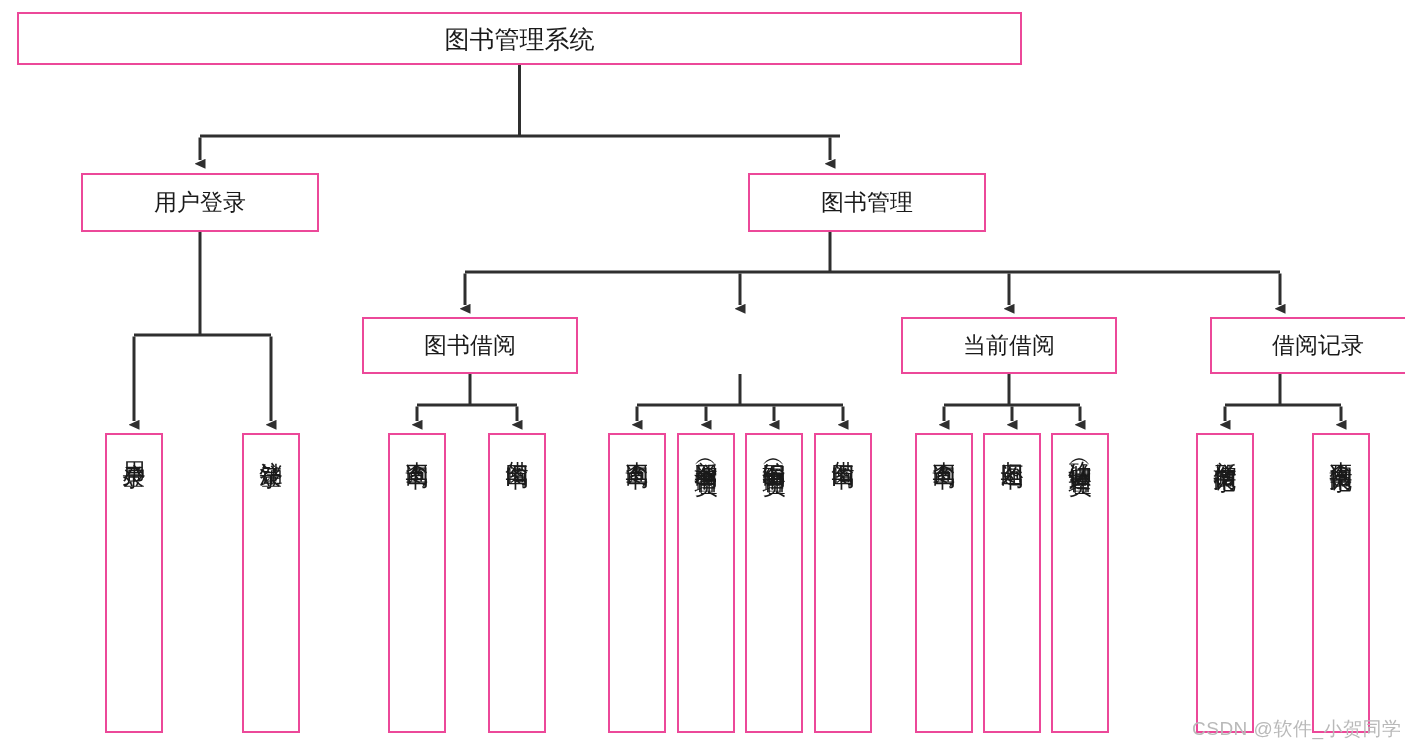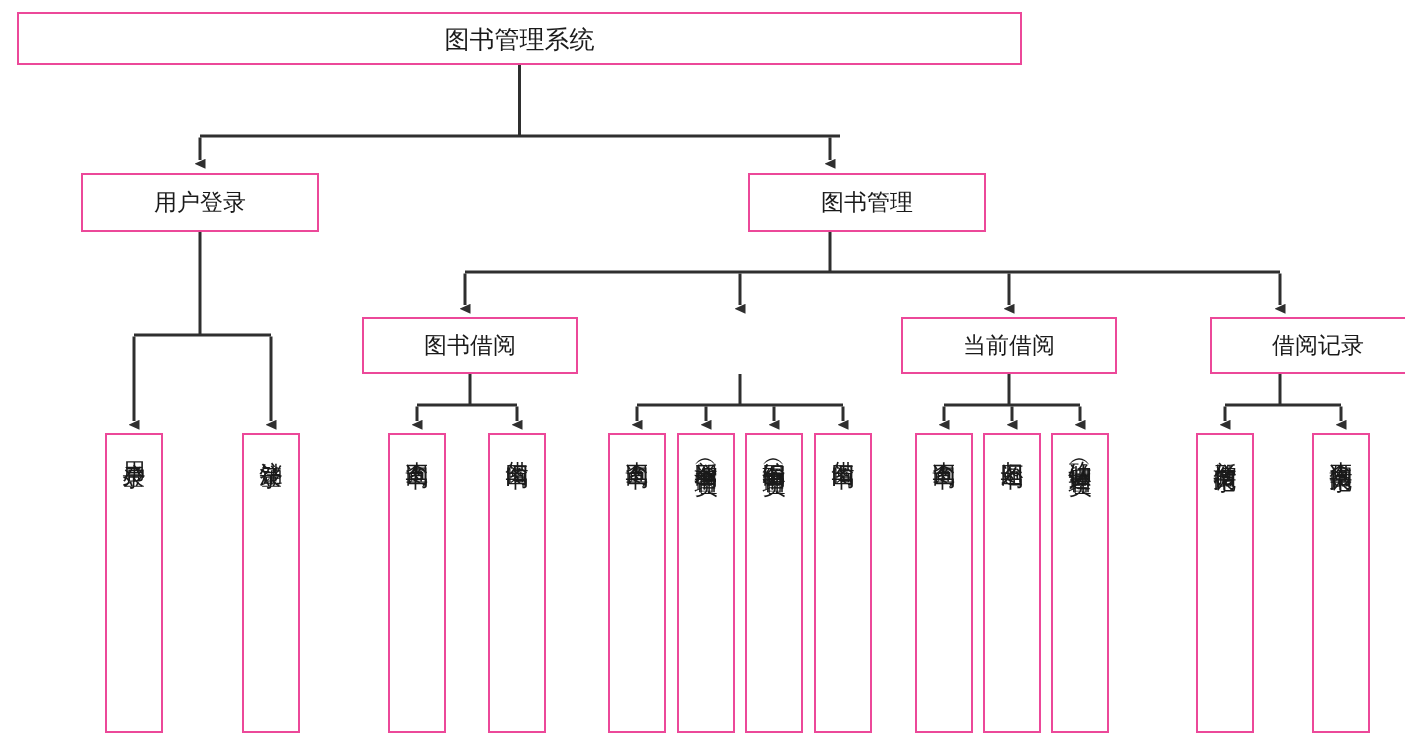--- a/index.html
+++ b/index.html
@@ -175,14 +175,15 @@
   <div class="node v" style="left:1051px; top:433px; width:58px; height:300px;">
     <span class="label">确认归还（管理员）</span>
   </div>
   <div class="node v" style="left:1196px; top:433px; width:58px; height:300px;">
     <span class="label">新增借阅记录</span>
   </div>
   <div class="node v" style="left:1312px; top:433px; width:58px; height:300px;">
     <span class="label">查询借阅记录</span>
   </div>
 
+  <div class="watermark" style="left:1192px; top:716px;">CSDN @软件_小贺同学</div>
 
 </div>
 
 </body></html>

